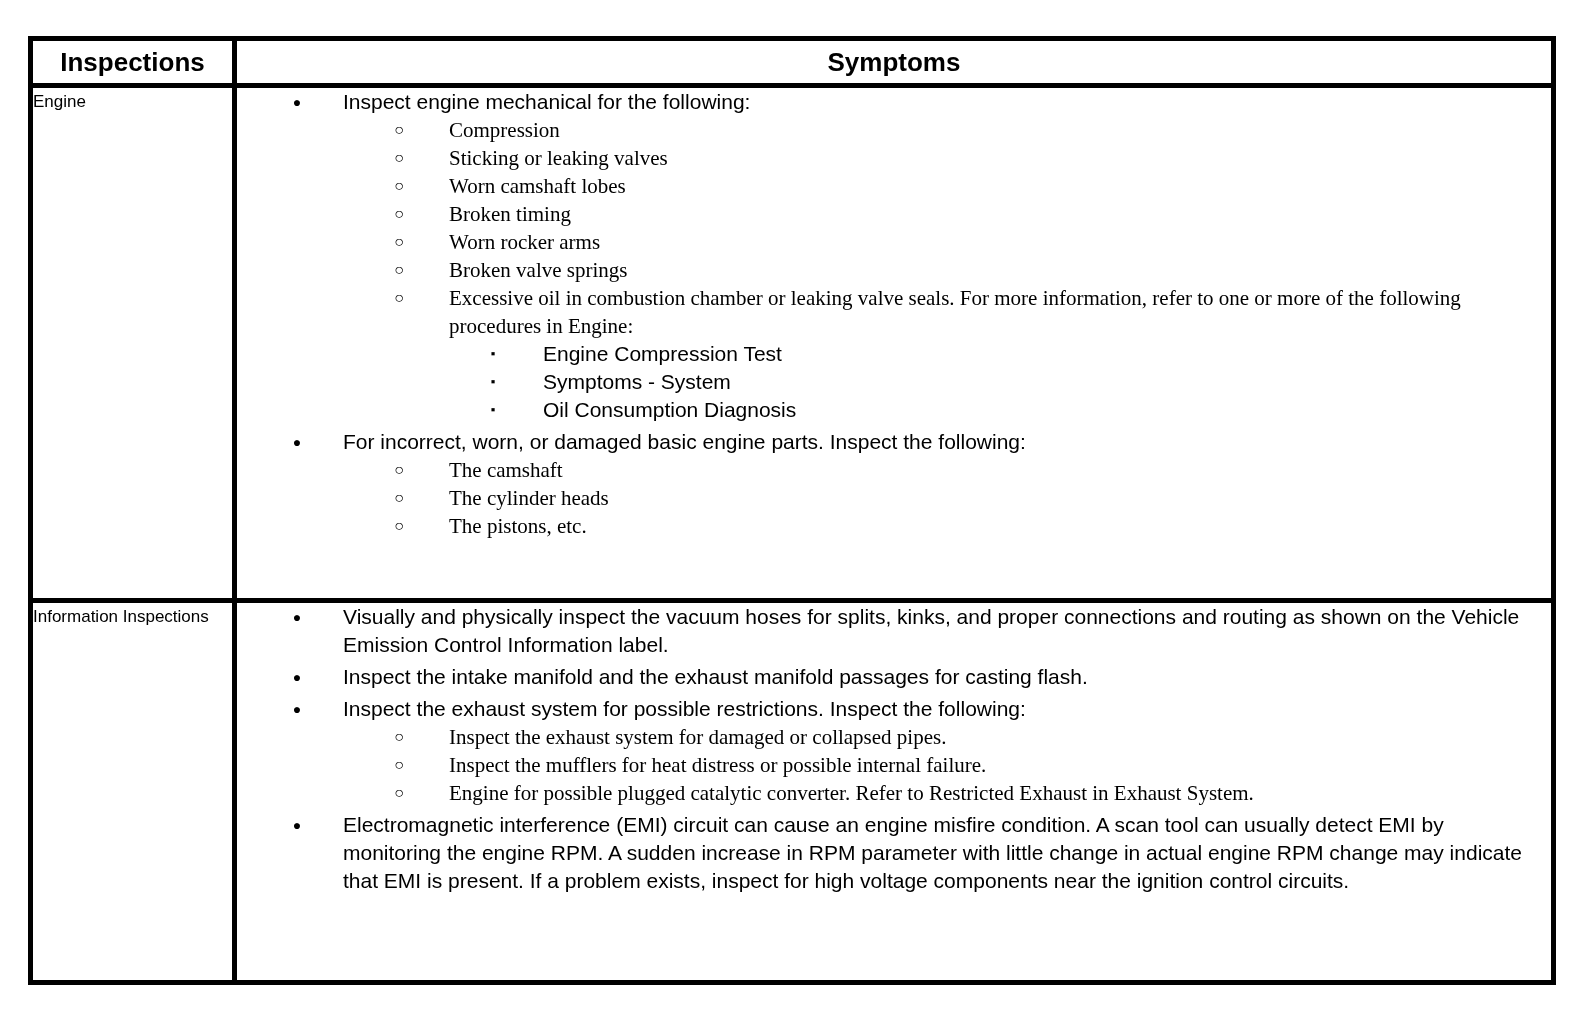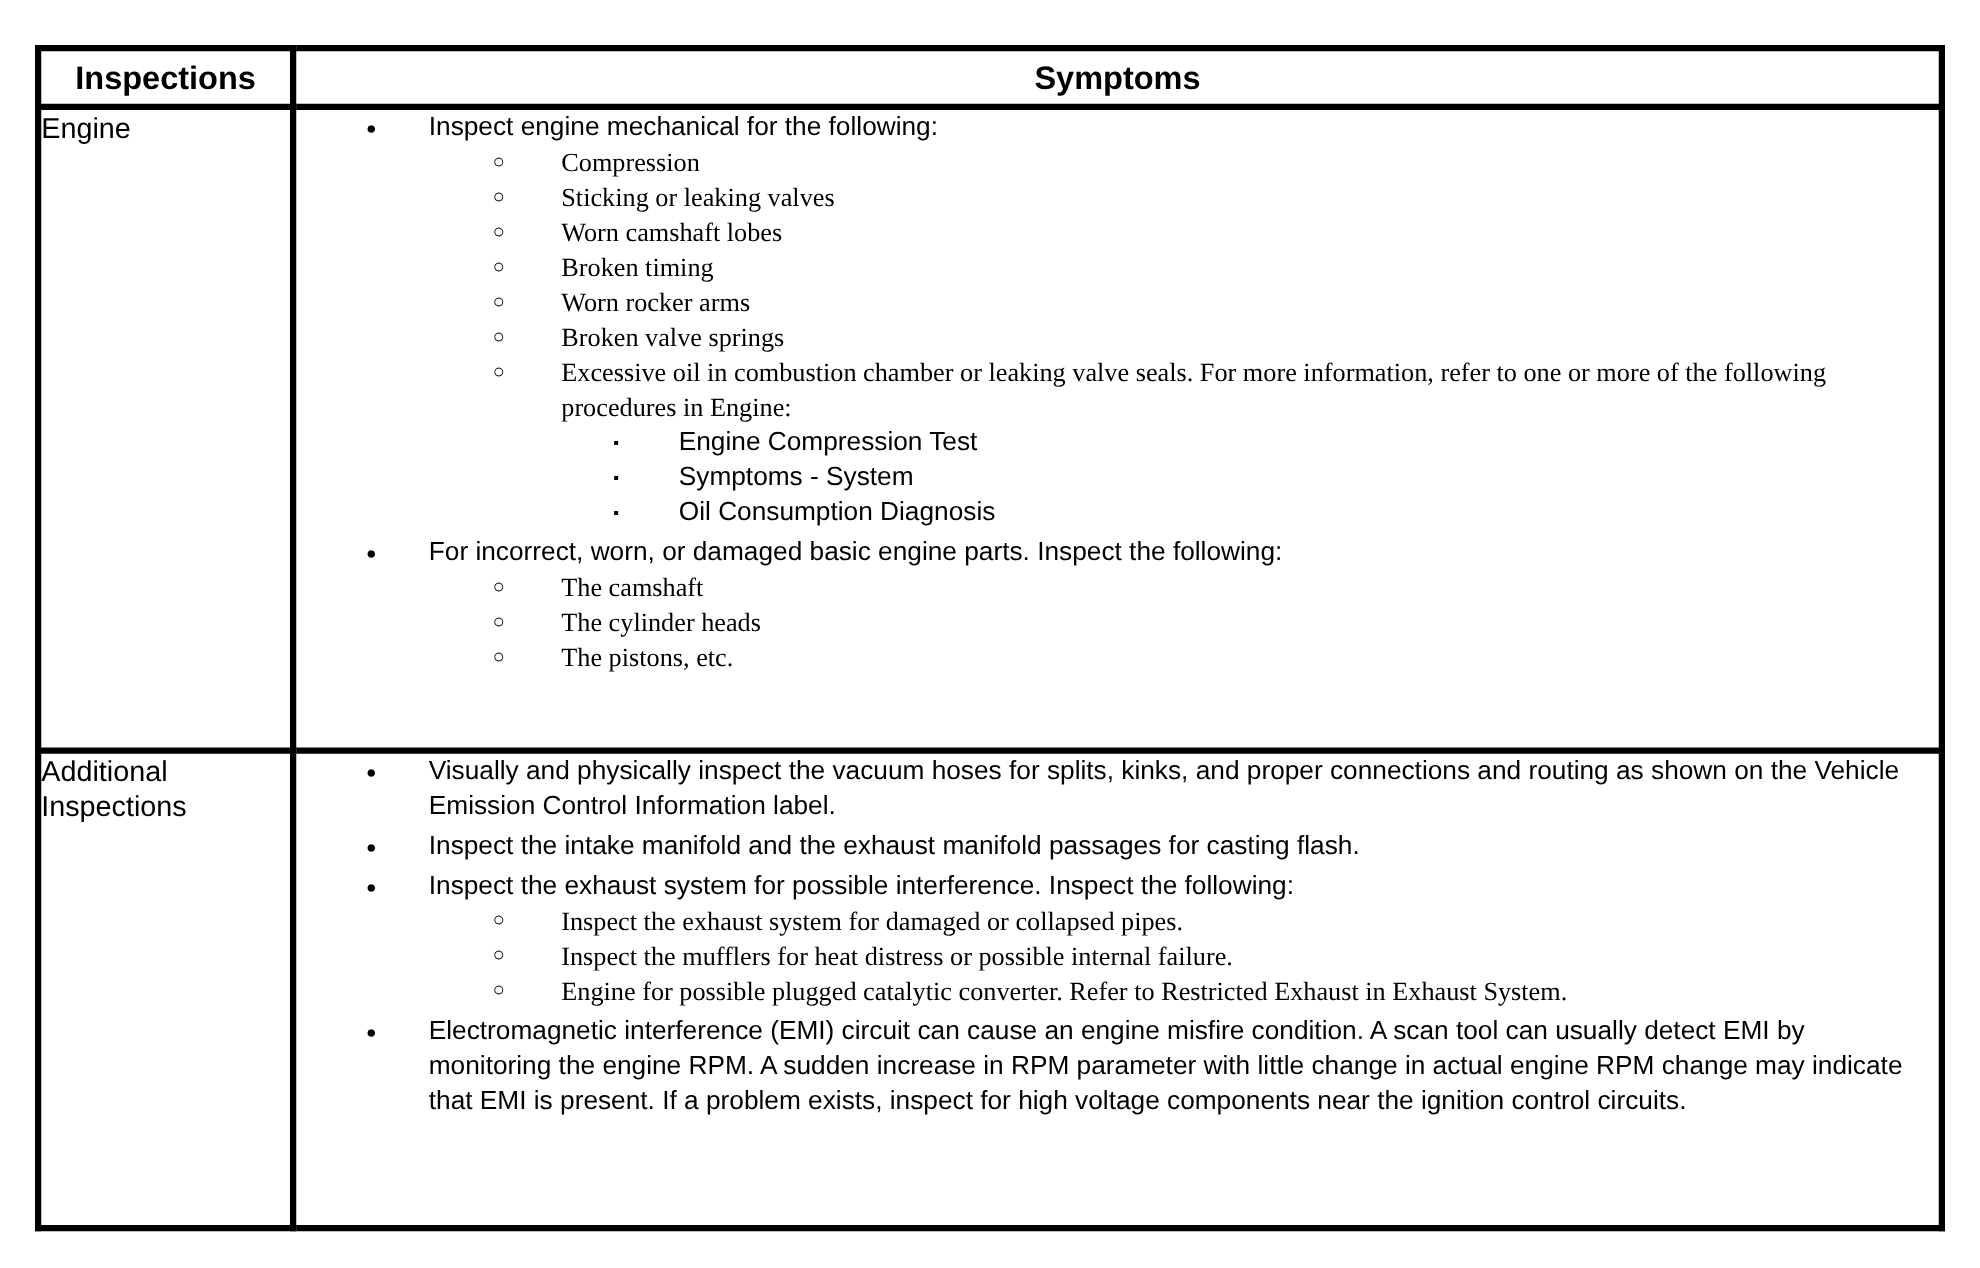--- a/index.html
+++ b/index.html
@@ -34,21 +34,21 @@
   .inspect-table th {
     height: 42px;
     vertical-align: middle;
     text-align: center;
     font-weight: bold;
     font-size: 26px;
     padding: 0;
   }
   tr.row-engine { height: 515px; }
   .inspection-cell {
-    font-size: 23px;
+    font-size: 17px;
     line-height: 28px;
     padding: 4px 6px 0 6px;
   }
   .actions-cell {
     padding-top: 4px;
     font-size: 21px;
     line-height: 28px;
   }
   .ai {
     display: flex;
@@ -148,33 +148,33 @@
             <span class="mk mk2">○</span>
             <span class="tx">The cylinder heads</span>
           </div>
           <div class="ai lvl2">
             <span class="mk mk2">○</span>
             <span class="tx">The pistons, etc.</span>
           </div>
         </td>
       </tr>
       <tr class="row-additional">
-        <td class="inspection-cell">Additional Inspections</td>
+        <td class="inspection-cell">Information Inspections</td>
         <td class="actions-cell">
           <div class="ai lvl1">
             <span class="mk mk1">●</span>
             <span class="tx">Visually and physically inspect the vacuum hoses for splits, kinks, and proper connections and routing as shown on the Vehicle Emission Control Information label.</span>
           </div>
           <div class="ai lvl1">
             <span class="mk mk1">●</span>
             <span class="tx">Inspect the intake manifold and the exhaust manifold passages for casting flash.</span>
           </div>
           <div class="ai lvl1">
             <span class="mk mk1">●</span>
-            <span class="tx">Inspect the exhaust system for possible interference. Inspect the following:</span>
+            <span class="tx">Inspect the exhaust system for possible restrictions. Inspect the following:</span>
           </div>
           <div class="ai lvl2">
             <span class="mk mk2">○</span>
             <span class="tx">Inspect the exhaust system for damaged or collapsed pipes.</span>
           </div>
           <div class="ai lvl2">
             <span class="mk mk2">○</span>
             <span class="tx">Inspect the mufflers for heat distress or possible internal failure.</span>
           </div>
           <div class="ai lvl2">

